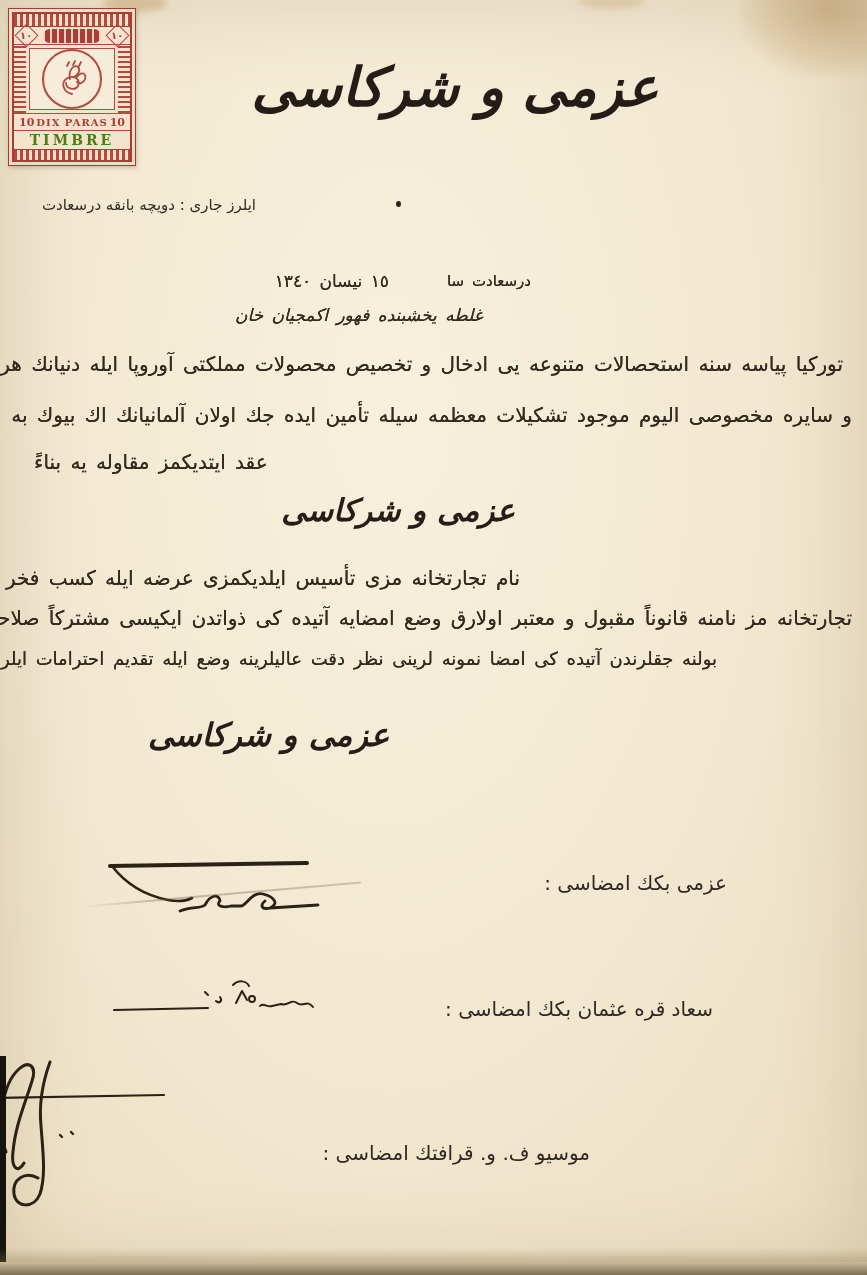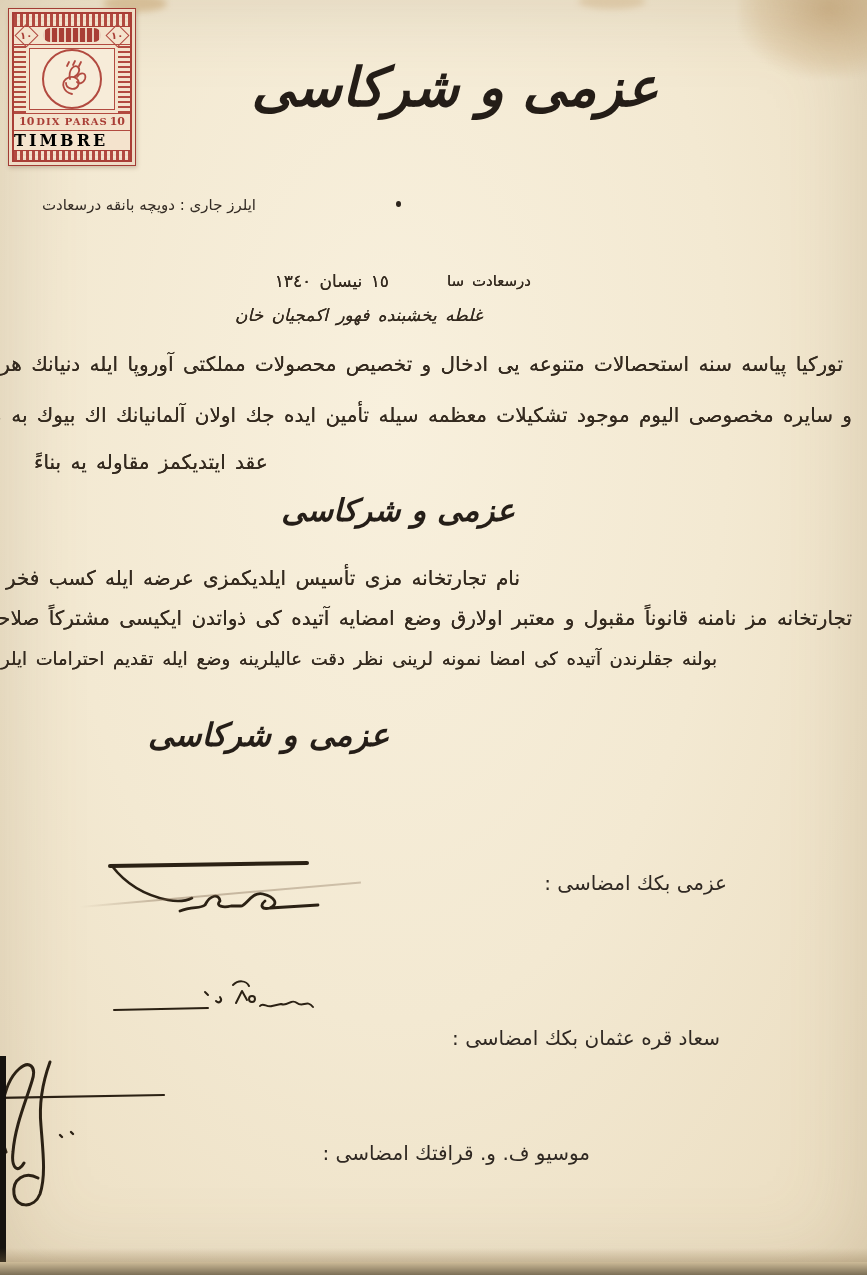--- a/index.html
+++ b/index.html
@@ -94,23 +94,23 @@
   }
   .stamp-white-box { flex:1; margin:3px; border:1px solid #b24a40; background:#f7ecd9; display:flex; align-items:center; justify-content:center; }
   .stamp-circle { width:56px; height:56px; border:2px solid #b24a40; border-radius:50%; display:flex; align-items:center; justify-content:center; }
   .stamp-value-row {
     height:20px; display:flex; align-items:center; justify-content:space-between;
     padding:0 5px; border-top:1px solid #b24a40; border-bottom:1px solid #b24a40;
     color:#a93e36; font-family:"DejaVu Serif", serif; font-weight:bold; font-size:11px;
   }
   .stamp-value-mid { font-size:10px; letter-spacing:1px; }
   .stamp-timbre-row {
-    height:22px; display:flex; align-items:center; 
-    color:#000000; font-family:"DejaVu Serif", serif; font-weight:bold;
-    font-size:16px; letter-spacing:3px;
+    height:22px; display:flex; align-items:center; justify-content:center;
+    color:#4d7c0f; font-family:"DejaVu Serif", serif; font-weight:bold;
+    font-size:14px; letter-spacing:3px;
   }
 
   
   .smudge-a { left:103px; top:-5px; width:64px; height:17px; background:#c7a572; opacity:.55; filter:blur(3px); border-radius:50%; }
   .smudge-b { left:578px; top:-6px; width:68px; height:15px; background:#d0b489; opacity:.5; filter:blur(3px); border-radius:50%; }
   .stain-corner { right:-22px; top:-28px; width:150px; height:105px;
     background:radial-gradient(ellipse at 60% 35%, rgba(168,125,68,.45), rgba(188,148,92,.22) 55%, transparent 76%);
     filter:blur(2px); }
   .scan-edge-left { left:0; top:1056px; width:6px; height:219px; background:#15120f; }
   .paper-shadow-bottom { left:0; bottom:13px; width:867px; height:14px;
@@ -204,21 +204,21 @@
 
   <div class="abs sig" style="left:108px; top:972px;">
     <svg width="215" height="60" viewBox="0 0 215 60">
       <path d="M205,35 C199,27 195,36 189,31 C183,26 180,35 173,32 L164,34 C159,36 155,30 152,34" stroke-width="2"></path>
       <circle cx="144" cy="27" r="3" stroke-width="2"></circle>
       <path d="M128,31 L134,19 L139,28 M125,13 C130,8 138,8 141,14" stroke-width="2"></path>
       <path d="M112,25 C115,29 111,32 108,29" stroke-width="2"></path>
       <path d="M100,36 L6,38 M97,20 L100,23" stroke-width="2"></path>
     </svg>
   </div>
-  <div class="abs sig-label rtl" style="right:147px; top:997px;margin-top:29px;">سعاد قره عثمان بكك امضاسى :</div>
+  <div class="abs sig-label rtl" style="right:154px; top:997px;">سعاد قره عثمان بكك امضاسى :</div>
 
   <div class="abs sig" style="left:-6px; top:1056px;">
     <svg width="195" height="158" viewBox="0 0 195 158">
       <path d="M4,42 L170,39" stroke-width="2.2"></path>
       <path d="M12,96 C2,70 8,28 25,13 C35,4 43,10 38,25 C32,45 21,70 19,96 C17,112 24,118 30,107" stroke-width="3"></path>
       <path d="M56,6 C48,28 45,50 47,70 C49,96 52,120 46,138 C40,153 22,152 20,138 C18,123 31,115 44,122" stroke-width="3"></path>
       <path d="M66,79 L68,81 M77,76 L79,78" stroke-width="2.4"></path>
       <path d="M2,55 C-2,70 0,85 4,92" stroke-width="2.6"></path>
     </svg>
   </div>

